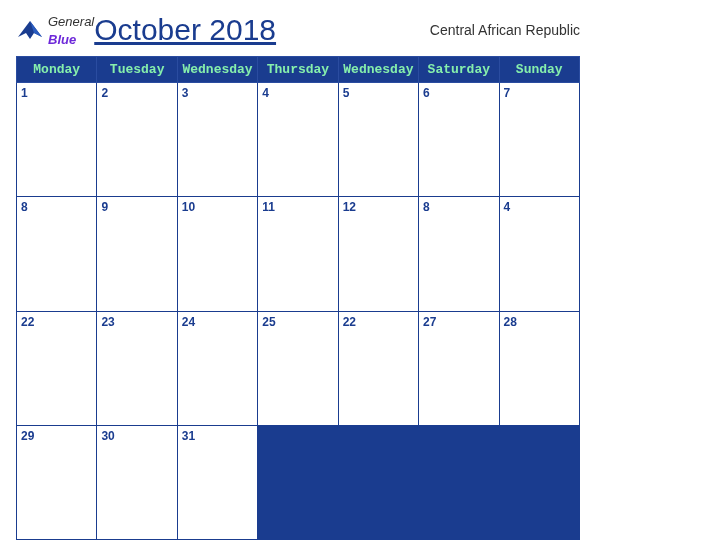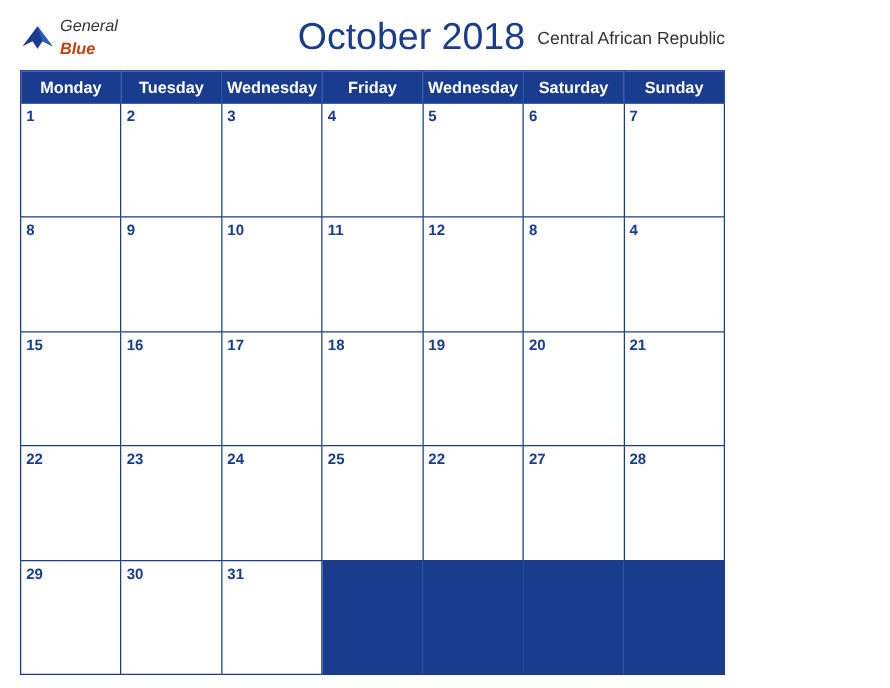--- a/index.html
+++ b/index.html
@@ -29,63 +29,65 @@
       align-items: flex-start;
     }
     .logo-text-general {
       font-size: 13px;
       color: #333;
       font-style: italic;
       line-height: 1.1;
     }
     .logo-text-blue {
       font-size: 13px;
-      color: #c2410c;
+      color: #6d28d9;
       font-weight: bold;
       font-style: italic;
       line-height: 1.1;
     }
     .logo-bird {
       width: 28px;
       height: 22px;
       display: inline-block;
     }
     .logo-row {
       display: flex;
       align-items: center;
       gap: 4px;
     }
     .month-title {
       font-size: 30px;
       color: #1a3c8f;
       font-weight: normal;
-      text-align: right;
+      text-align: left;
       flex: 1;
+      text-decoration: underline;
     }
     .country-label {
       font-size: 14px;
       color: #333;
       text-align: right;
       min-width: 160px;
     }
     .calendar {
       flex: 1;
       border: 1px solid #1a3c8f;
       border-collapse: collapse;
       width: 100%;
       table-layout: fixed;
     }
     .calendar th {
       background-color: #1a3c8f;
-      color: #ffffff;
+      color: #86efac;
       font-size: 13px;
       font-weight: bold;
       padding: 5px 3px;
       text-align: center;
       border: 1px solid #2a4ca0;
+      font-family: Liberation Mono, monospace;
     }
     .calendar td {
       border: 1px solid #1a3c8f;
       vertical-align: top;
       padding: 3px 4px;
       height: 72px;
       background: #fff;
     }
     .day-num {
       font-size: 12px;
@@ -119,21 +121,21 @@
     <div class="month-title">October 2018</div>
     <div class="country-label">Central African Republic</div>
   </div>
 
   <table class="calendar">
     <thead>
       <tr>
         <th>Monday</th>
         <th>Tuesday</th>
         <th>Wednesday</th>
-        <th>Friday</th>
+        <th>Thursday</th>
         <th>Wednesday</th>
         <th>Saturday</th>
         <th>Sunday</th>
       </tr>
     </thead>
     <tbody id="calendar-body">
     <tr>
           <td>
             <span class="day-num">1</span>
           </td>
@@ -174,43 +176,20 @@
           </td>
           <td>
             <span class="day-num">8</span>
           </td>
           <td>
             <span class="day-num">4</span>
           </td>
         </tr>
         <tr>
           <td>
-            <span class="day-num">15</span>
-          </td>
-          <td>
-            <span class="day-num">16</span>
-          </td>
-          <td>
-            <span class="day-num">17</span>
-          </td>
-          <td>
-            <span class="day-num">18</span>
-          </td>
-          <td>
-            <span class="day-num">19</span>
-          </td>
-          <td>
-            <span class="day-num">20</span>
-          </td>
-          <td>
-            <span class="day-num">21</span>
-          </td>
-        </tr>
-        <tr>
-          <td>
             <span class="day-num">22</span>
           </td>
           <td>
             <span class="day-num">23</span>
           </td>
           <td>
             <span class="day-num">24</span>
           </td>
           <td>
             <span class="day-num">25</span>

